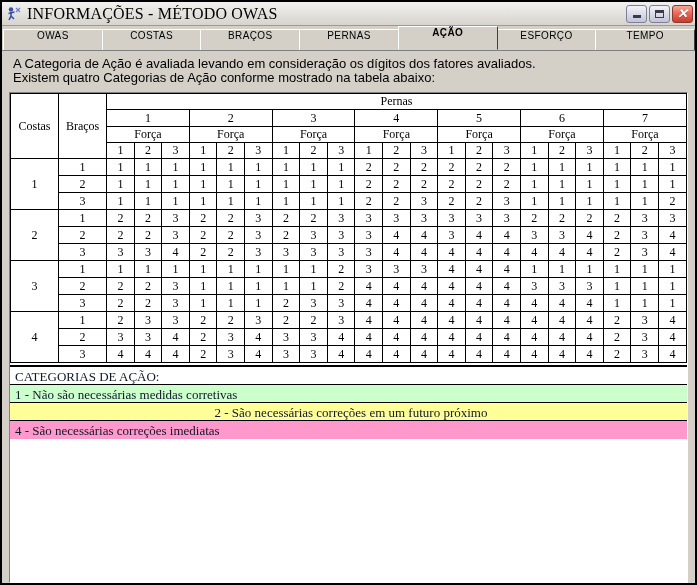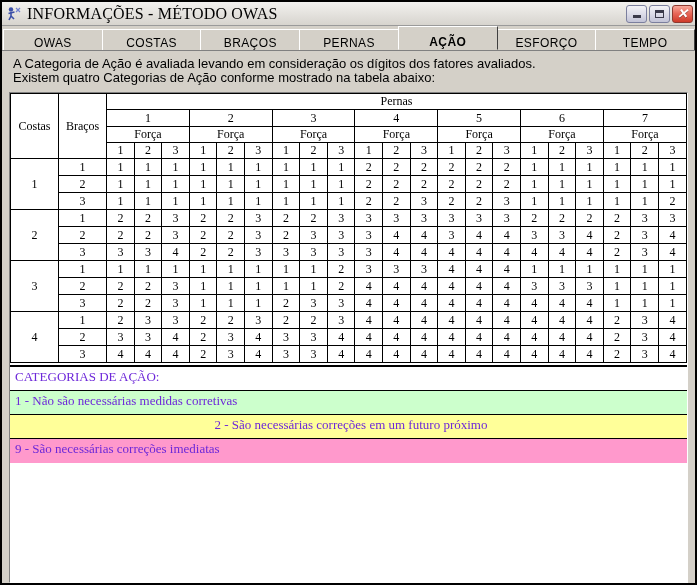--- a/index.html
+++ b/index.html
@@ -55,23 +55,23 @@
     flex:0 0 24px;height:24px;display:flex;align-items:flex-end;
     background:#d4d0c8;padding:0 1px;box-sizing:border-box;
     position:relative;
   }
   .tab{
     flex:1 1 0;height:21px;margin-right:-1px;
     background:#d4d0c8;
     border-top:1px solid #fff;border-left:1px solid #fff;
     border-right:1px solid #404040;
     box-sizing:border-box;
-    display:flex;align-items:flex-end;justify-content:center;
+    display:flex;align-items:flex-start;justify-content:center;
     font-family:"Liberation Sans",sans-serif;
-    font-size:12px;color:#000;
+    font-size:10px;color:#000;
     letter-spacing:.4px;
     position:relative;
     cursor:default;
   }
   .tab.active{
     height:24px;font-weight:bold;
     background:#d4d0c8;
     border-bottom:1px solid #d4d0c8;
     z-index:5;
   }
@@ -130,23 +130,23 @@
   .thick-top{border-top:2px solid #000;}
   .thick-left{border-left:2px solid #000;}
   
   .legend{
     margin-top:2px;
     border-top:2px solid #000;
   }
   .legend-row{
     border-bottom:1px solid #000;
     font-family:"Liberation Serif",serif;
-    font-size:13px;color:#6d28d9;
+    font-size:13px;color:#0f172a;
     padding:1px 0 1px 5px;
-    height:24px;line-height:18px;
+    height:18px;line-height:18px;
     box-sizing:border-box;
     white-space:nowrap;
     overflow:hidden;
   }
   .legend-title{background:#fff;}
   .legend-row.l1{background:#ccffcc;}
   .legend-row.l2{background:#ffff99;text-align:center;}
   .legend-row.l3{background:#ffcc99;}
   .legend-row.l4{background:#ff99cc;border-bottom:none;}
 </style>
@@ -556,17 +556,17 @@
               <td class="cell c3">3</td>
               <td class="cell c4">4</td>
             </tr>
           </tbody>
       </table>
 
       <div class="legend">
         <div class="legend-row legend-title">CATEGORIAS DE AÇÃO:</div>
         <div class="legend-row l1">1 - Não são necessárias medidas corretivas</div>
         <div class="legend-row l2">2 - São necessárias correções em um futuro próximo</div>
-        <div class="legend-row l4">9 - São necessárias correções imediatas</div>
+        <div class="legend-row l4">4 - São necessárias correções imediatas</div>
       </div>
     </div>
   </div>
 </div>
 
 </body></html>

